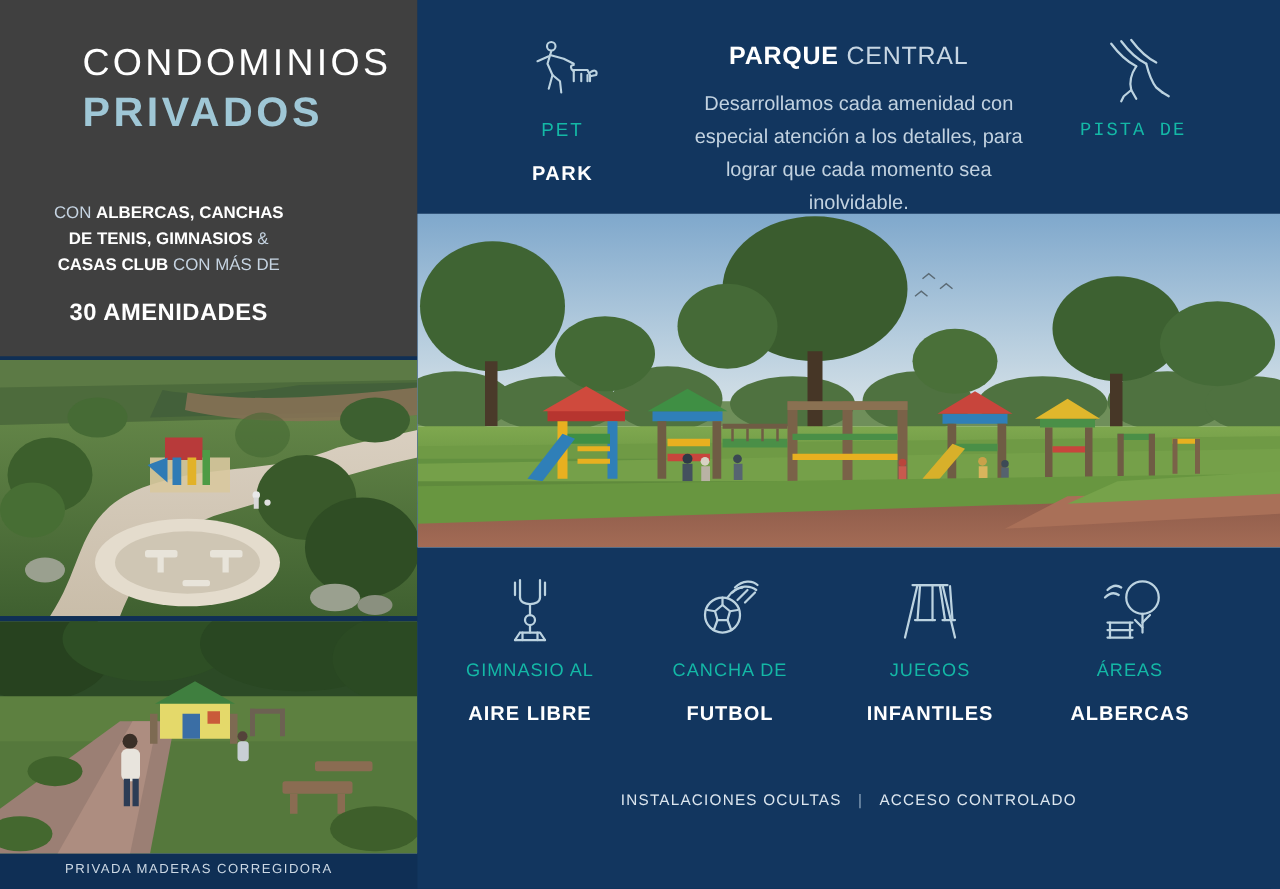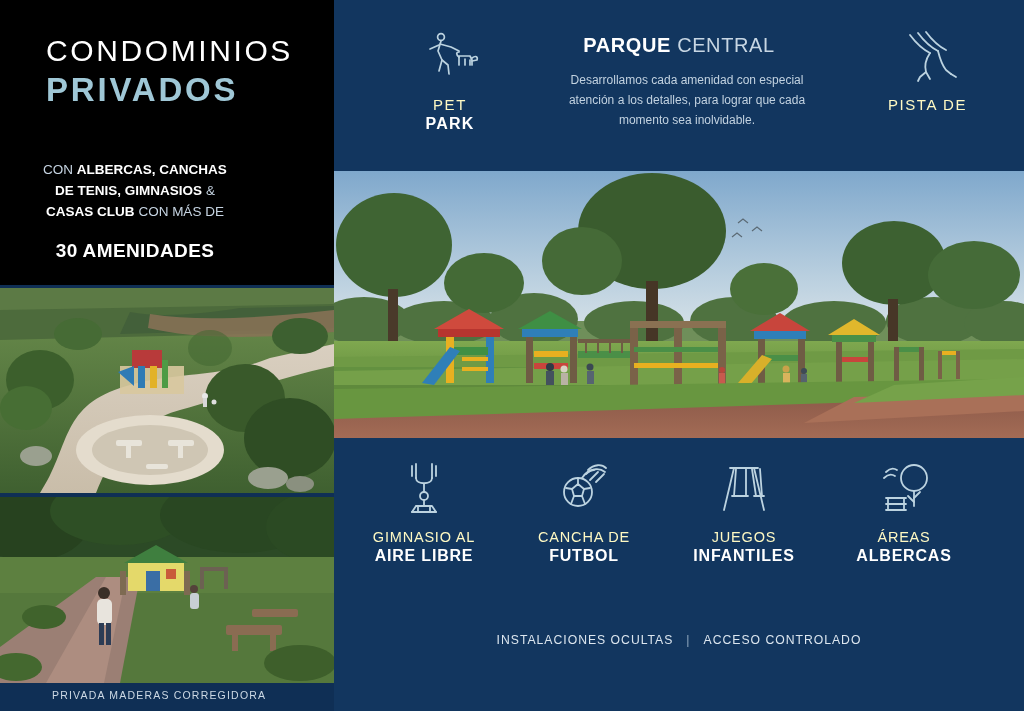--- a/index.html
+++ b/index.html
@@ -16,22 +16,22 @@
   }
 
   
   #left-col {
     position: absolute; left: 0; top: 0;
     width: 334px; height: 711px;
     background: #0f2f55;
   }
   #headline-block {
     position: absolute; left: 0; top: 0; width: 334px; height: 285px;
-    background: #000000;
-    padding: 34px 30px 0 46px;
+    background: #404040;
+    padding: 34px 30px 0 66px;
   }
   .h1-line1 {
     font-size: 30px; letter-spacing: 2.6px; color: #ffffff;
     font-weight: 300; line-height: 1.15;
   }
   .h1-line2 {
     font-size: 33px; letter-spacing: 2.8px; color: #9fc7d6;
     font-weight: 700; line-height: 1.25;
   }
   #sub-block {
@@ -69,31 +69,31 @@
     width: 690px; height: 711px;
     background: #12365f;
   }
 
   
   #top-row {
     position: absolute; left: 0; top: 0; width: 690px; height: 170px;
   }
   .top-item { position: absolute; text-align: center; }
   #pet-park { left: 26px; top: 26px; width: 180px; }
-  #jogging { left: 501px; top: 26px; width: 185px; }
+  #jogging { left: 480px; top: 26px; width: 185px; font-family: Liberation Mono, monospace; }
   .icon-box { height: 62px; display: flex; align-items: center; justify-content: center; }
-  .cap-light { font-size: 15px; color: #fef9c3; letter-spacing: 1.6px; font-weight: 300; margin-top: 8px;}
-  .cap-bold { font-size: 16px; color: #ffffff; letter-spacing: 1.2px; font-weight: 700; margin-top: 2px;}
+  .cap-light { font-size: 15px; color: #14b8a6; letter-spacing: 1.6px; font-weight: 300; margin-top: 8px;}
+  .cap-bold { font-size: 16px; color: #ffffff; letter-spacing: 1.2px; font-weight: 700; margin-top: 18px;}
 
   #center-title { position: absolute; left: 200px; top: 34px; width: 290px; text-align: center; }
   .pc-title { font-size: 20px; letter-spacing: 0.6px; }
   .pc-title .b { font-weight: 700; color: #ffffff; }
   .pc-title .l { font-weight: 300; color: #c7d6e3; }
   .pc-desc {
-    margin-top: 14px; font-size: 12px; line-height: 1.65;
+    margin-top: 14px; font-size: 16px; line-height: 1.65;
     color: #c2d2e0; font-weight: 300; margin-left: 16px;
   }
 
   
   #hero {
     position: absolute; left: 0; top: 171px; width: 690px; height: 267px;
     overflow: hidden; background: #86a7c4;
   }
 
   

